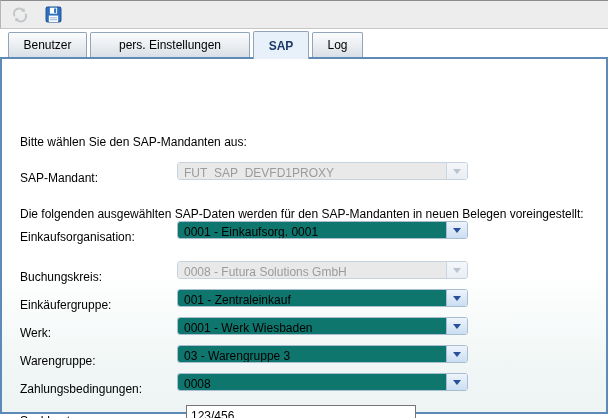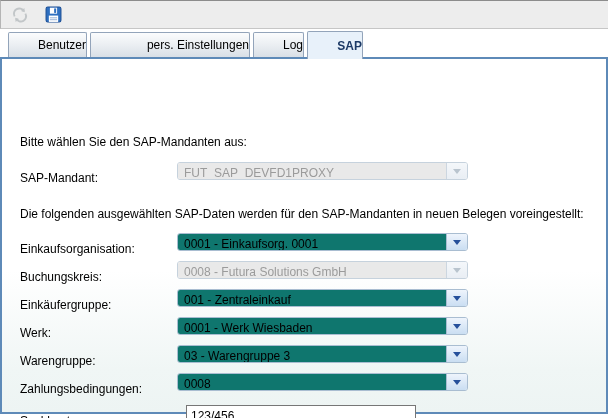--- a/index.html
+++ b/index.html
@@ -40,21 +40,21 @@
     z-index: 2;
     background: #fff;
   }
   .tab {
     height: 25px;
     margin-right: 3px;
     border: 1px solid #93a4ba;
     border-bottom: none;
     border-radius: 2px 2px 0 0;
     background: linear-gradient(180deg, #fbfcfd 0%, #e9edf1 55%, #d9dfe6 100%);
-    display: flex; align-items: center; justify-content: flex-end;
+    display: flex; align-items: center; justify-content: center;
     cursor: pointer;
     color: #000;
   }
   .tab.active {
     height: 28px;
     margin-bottom: -2px;
     background: #e8f1fa;
     font-weight: bold;
     color: #1d3a66;
     z-index: 3;
@@ -164,45 +164,45 @@
   </div>
 </div>
 
 <div class="tabstrip">
   <div class="tab tab-benutzer">
     <span>Benutzer</span>
   </div>
   <div class="tab tab-pers">
     <span>pers. Einstellungen</span>
   </div>
+  <div class="tab tab-sap active">
+    <span>SAP</span>
+  </div>
   <div class="tab tab-log">
     <span>Log</span>
-  </div>
-  <div class="tab tab-sap active">
-    <span>SAP</span>
   </div>
 </div>
 
 <div class="panel">
 
   <div class="static-text" style="top:76px">Bitte wählen Sie den SAP-Mandanten aus:</div>
 
   <div class="row" style="top:103px">
     <span class="lbl">SAP-Mandant:</span>
     <div class="field combo disabled">
       <div class="combo-text">FUT_SAP_DEVFD1PROXY</div>
       <div class="combo-btn">
         <span class="arr"></span>
       </div>
     </div>
   </div>
 
   <div class="static-text" style="top:148px">Die folgenden ausgewählten SAP-Daten werden für den SAP-Mandanten in neuen Belegen voreingestellt:</div>
 
-  <div class="row" style="top:174px">
+  <div class="row" style="top:162px">
     <span class="lbl">Einkaufsorganisation:</span>
     <div class="field combo">
       <div class="combo-text">0001 - Einkaufsorg. 0001</div>
       <div class="combo-btn">
         <span class="arr"></span>
       </div>
     </div>
   </div>
 
   <div class="row" style="top:202px">

